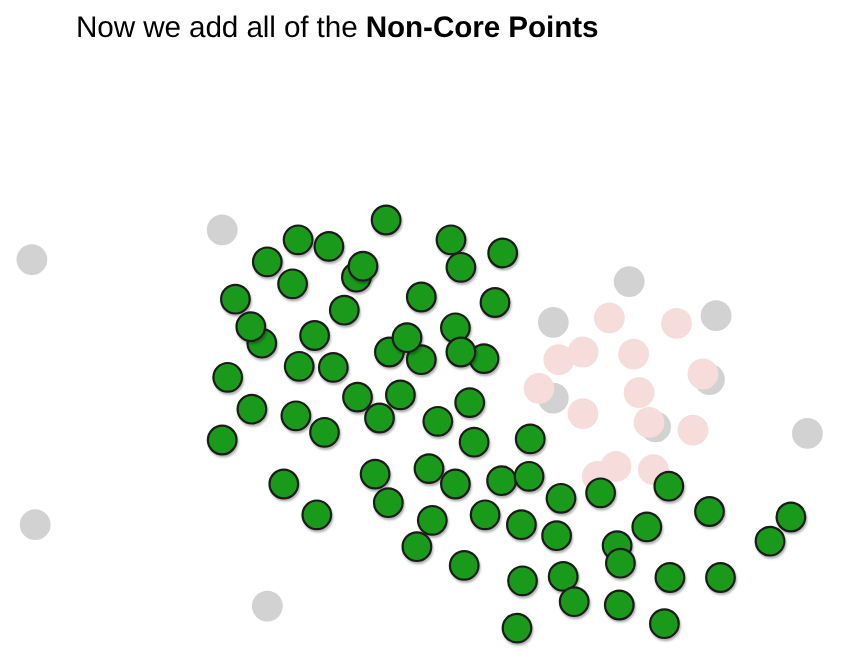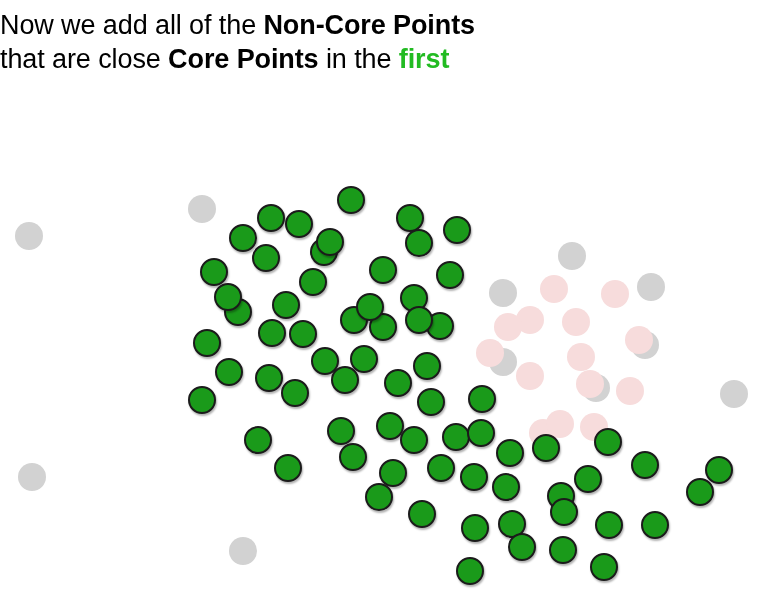--- a/index.html
+++ b/index.html
@@ -19,21 +19,21 @@
     position: relative;
     width: 766px;
     height: 599px;
     background: #ffffff;
   }
   #caption {
     position: absolute;
     left: 0;
     top: 8px;
     width: 613px;
-    text-align: left;
+    text-align: center;
     font-family: "Liberation Sans", sans-serif;
     font-size: 27px;
     line-height: 34px;
     color: #000000;
     letter-spacing: -0.1px;
   }
   #caption .b { font-weight: bold; }
   #caption .g { color: #22bb22; font-weight: bold; }
   #caption .gb { color: #22bb22; font-weight: bold; }
 
@@ -65,21 +65,20 @@
     box-shadow: none;
   }
 </style>
 </head>
 <body>
 
 <div id="slide">
 
   <div id="caption">
     <div><span>Now we add all of the </span><span class="b">Non-Core Points</span></div>
-    <div><span>that are close </span><span class="b">Core Points</span><span> in the </span><span class="g">first</span></div>
   </div>
 
   <div id="plot">
       <div class="pt noise" style="left: 188px; top: 55px; width: 28px; height: 28px;"></div>
       <div class="pt noise" style="left: 15px; top: 82px; width: 28px; height: 28px;"></div>
       <div class="pt noise" style="left: 18px; top: 323px; width: 28px; height: 28px;"></div>
       <div class="pt noise" style="left: 229px; top: 397px; width: 28px; height: 28px;"></div>
       <div class="pt noise" style="left: 720px; top: 240px; width: 28px; height: 28px;"></div>
       <div class="pt noise" style="left: 558px; top: 102px; width: 28px; height: 28px;"></div>
       <div class="pt noise" style="left: 489px; top: 139px; width: 28px; height: 28px;"></div>

